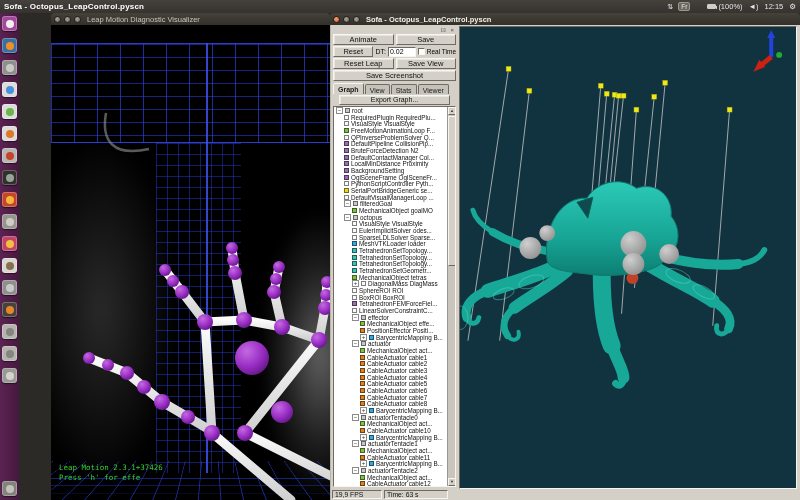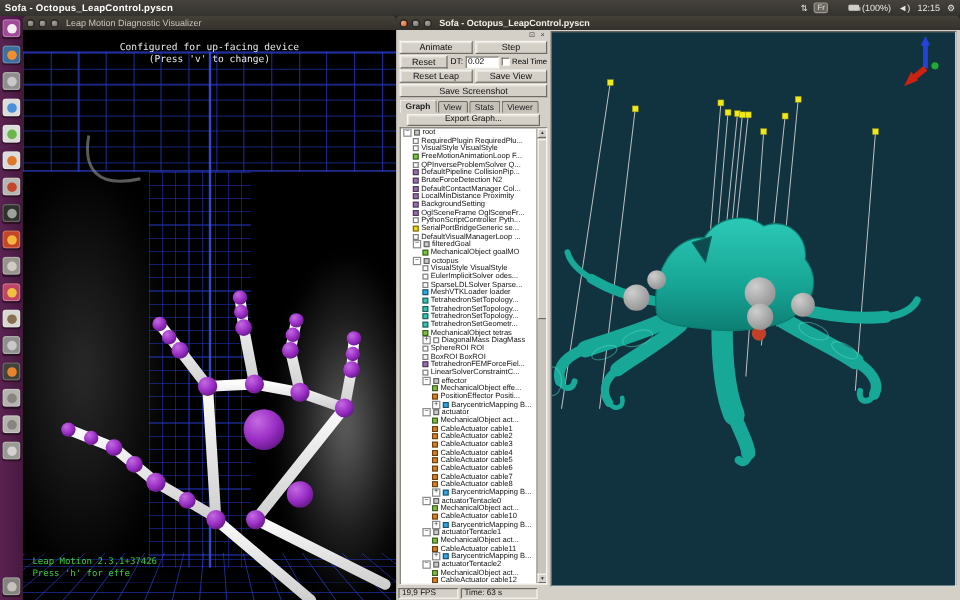--- a/index.html
+++ b/index.html
@@ -31,21 +31,21 @@
   .win-title { height:12px; background:linear-gradient(#454239,#332f2b);
                border-radius:4px 4px 0 0; display:flex; align-items:center;
                font-size:7.5px; color:#c9c5bb; position:relative; }
   .wbtn { width:7px; height:7px; border-radius:50%; margin-left:3px; border:1px solid #23211e;
           background:radial-gradient(circle at 35% 30%, #a8a49c, #6d6a64); }
   .wbtn.close-orange { background:radial-gradient(circle at 35% 30%, #f8a275, #d4592a); }
   .win-title .ttext { margin-left:6px; white-space:nowrap; }
   .focused .ttext { color:#f2efe8; font-weight:bold; }
 
   
-  .leap-win { position:absolute; left:19px; top:13px; width:311px; height:487px; z-index:30; }
+  .leap-win { position:absolute; left:19px; top:13px; width:311px; height:487px; z-index:30;padding-left:32px; }
   .leap-body { position:relative; width:311px; height:475px; background:#000; overflow:hidden; }
   .ir-blob-right { position:absolute; right:-18px; top:185px; width:120px; height:290px;
       background:radial-gradient(closest-side, rgba(175,175,175,.55), rgba(110,110,110,.28) 60%, transparent);
       filter:blur(6px); }
   .ir-blob-left { position:absolute; left:-25px; top:110px; width:150px; height:350px;
       background:radial-gradient(closest-side, rgba(70,70,70,.6), transparent);
       filter:blur(8px); }
   .grid-top { position:absolute; left:0; top:18px; width:311px; height:100px;
       border-top:1px solid rgba(45,65,215,.9); border-bottom:1px solid rgba(45,65,215,.9);
       background-image:
@@ -246,24 +246,20 @@
           <circle cx="275" cy="270" r="6"></circle>
           <circle cx="274" cy="283" r="7"></circle>
           <circle cx="268" cy="315" r="8"></circle>
         <circle cx="161" cy="408" r="8"></circle>
           <circle cx="194" cy="408" r="8"></circle>
         <circle cx="201" cy="333" r="17"></circle>
         <circle cx="231" cy="387" r="11"></circle>
       </g>
     </svg>
 
-    <div class="leap-overlay">
-      <div>Configured for up-facing device</div>
-      <div>(Press 'v' to change)</div>
-    </div>
     <div class="leap-footer">
       <div>Leap Motion 2.3.1+37426</div>
       <div>Press 'h' for effe</div>
     </div>
   </div>
 </div>
 
 <div class="sofa-win focused">
   <div class="win-title">
     <span class="wbtn close-orange"></span>
@@ -273,21 +269,21 @@
   </div>
   <div class="sofa-body">
 
     <div class="panel">
       <div class="dockrow">
         <span>⊡</span>
         <span>×</span>
       </div>
       <div class="prow">
         <div class="btn grow">Animate</div>
-        <div class="btn grow">Step</div>
+        <div class="btn grow">Save</div>
       </div>
       <div class="prow">
         <div class="btn" style="width:42px;">Reset Scene</div>
         <span class="dtlabel">DT:</span>
         <input class="dtinput" value="0.02" style="">
         <span class="chk"></span>
         <span class="rtlabel">Real Time</span>
       </div>
       <div class="prow">
         <div class="btn grow">Reset Leap</div>

